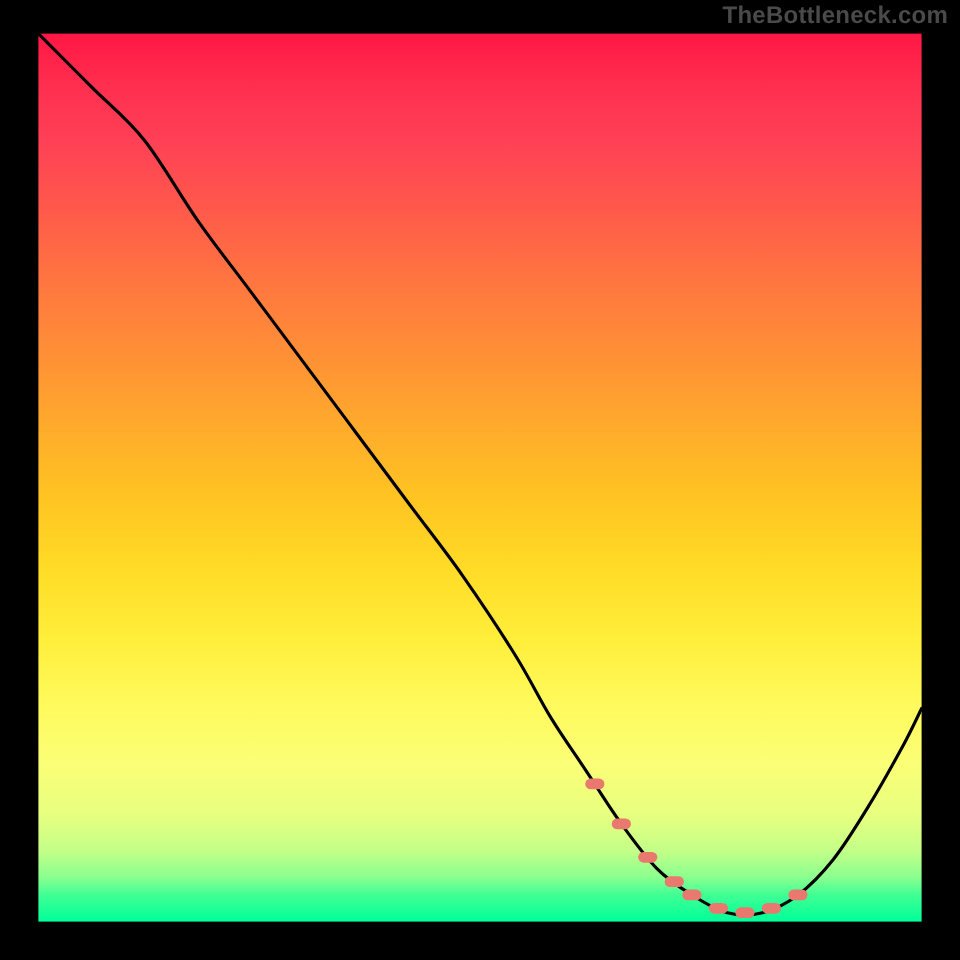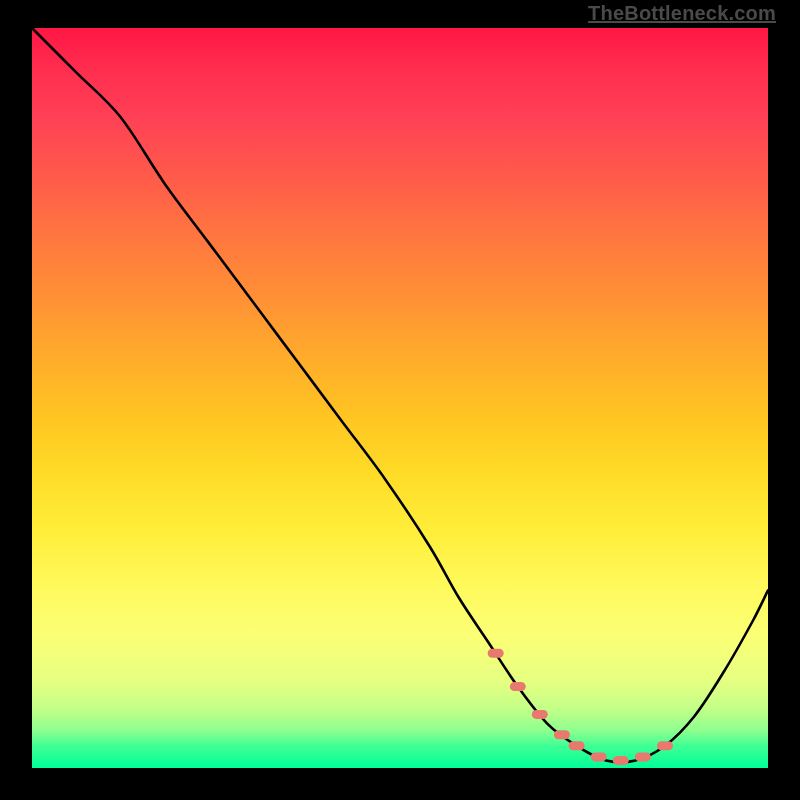--- a/index.html
+++ b/index.html
@@ -13,28 +13,27 @@
   }
   .frame {
     position: relative;
     width: 800px;
     height: 800px;
     background: #000;
   }
   .watermark {
     position: absolute;
     top: 2px;
-    right: 24px;
+    right: 10px;
     color: #4a4a4a;
     font-size: 20px;
     font-weight: 600;
     letter-spacing: 0.2px;
     z-index: 50;
     user-select: none;
-    text-decoration: underline;
   }
   .plot-area {
     position: absolute;
     left: 32px;
     top: 28px;
     width: 736px;
     height: 740px;
     
     background: linear-gradient(to bottom,
       #ff1744 0%,

